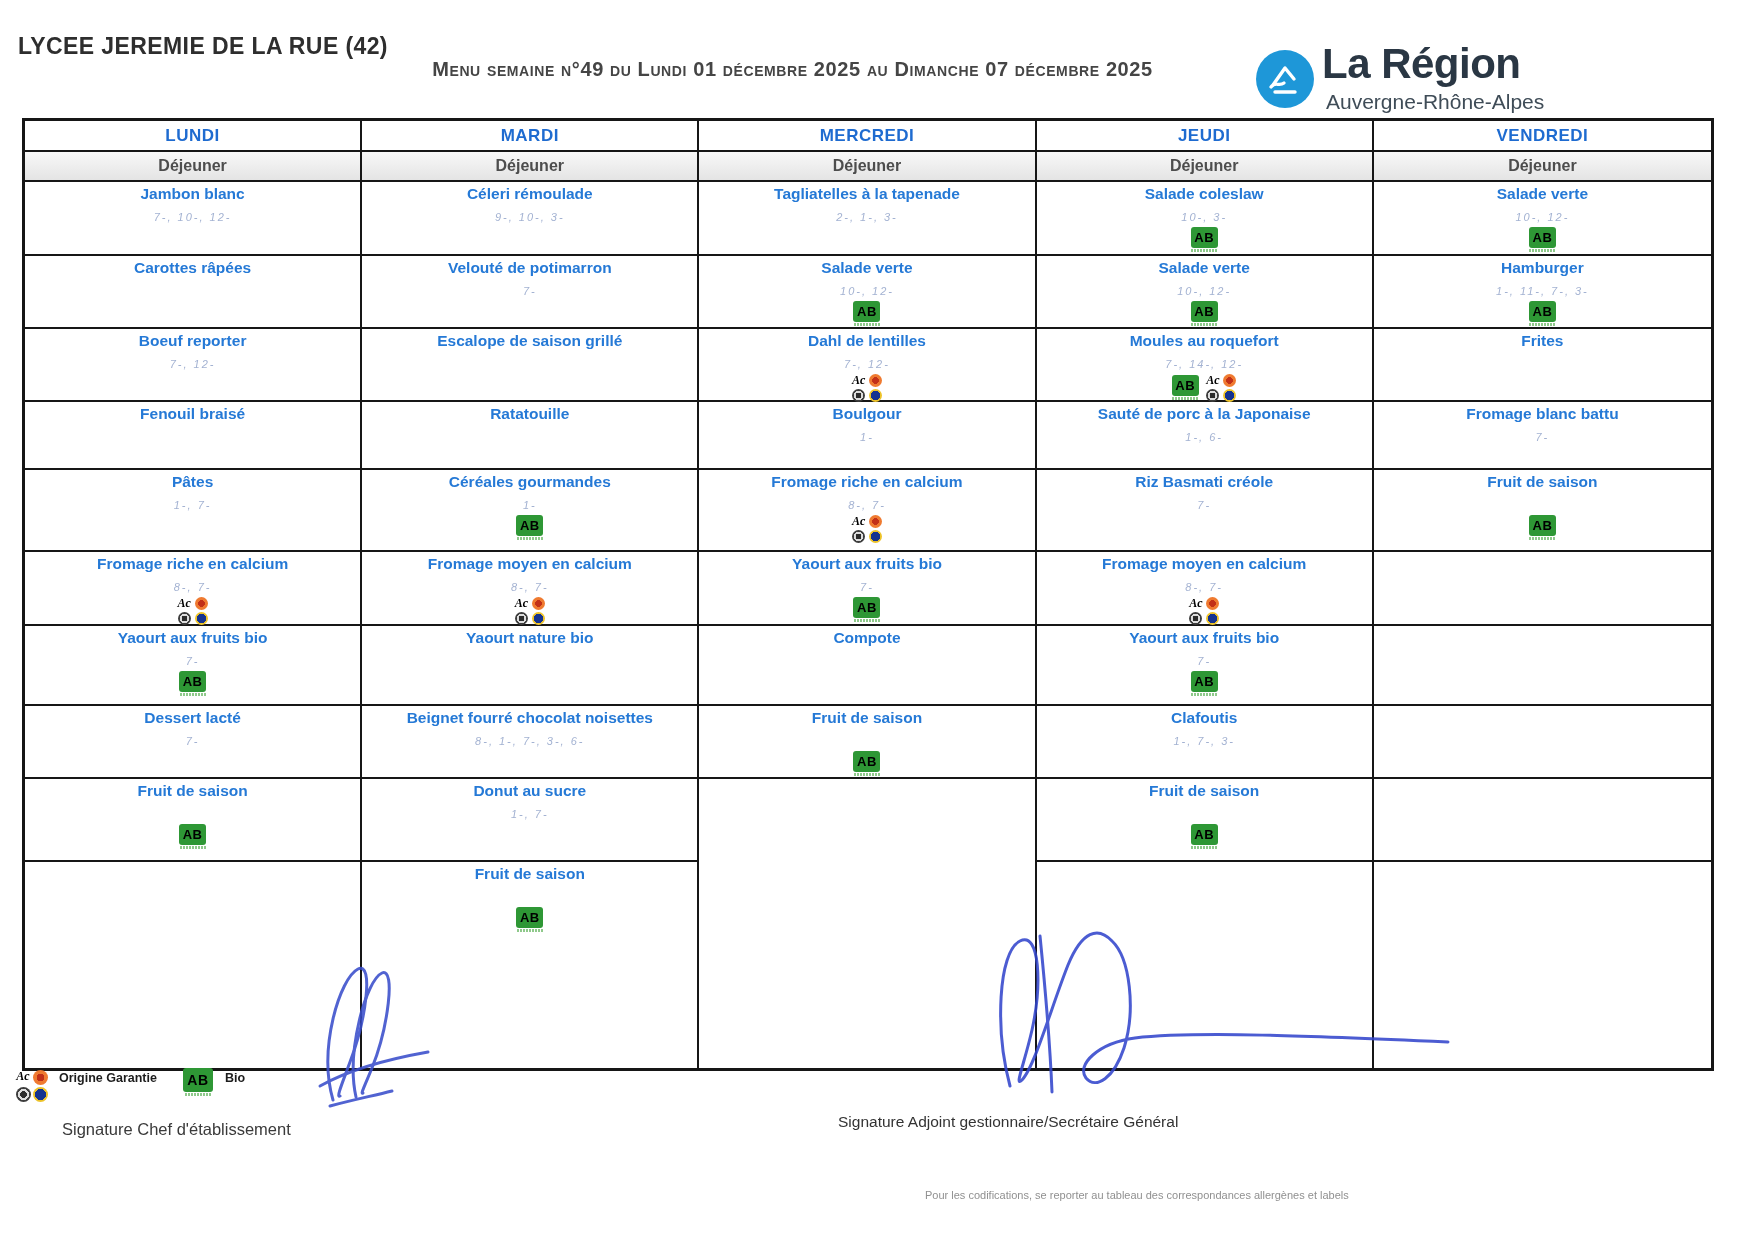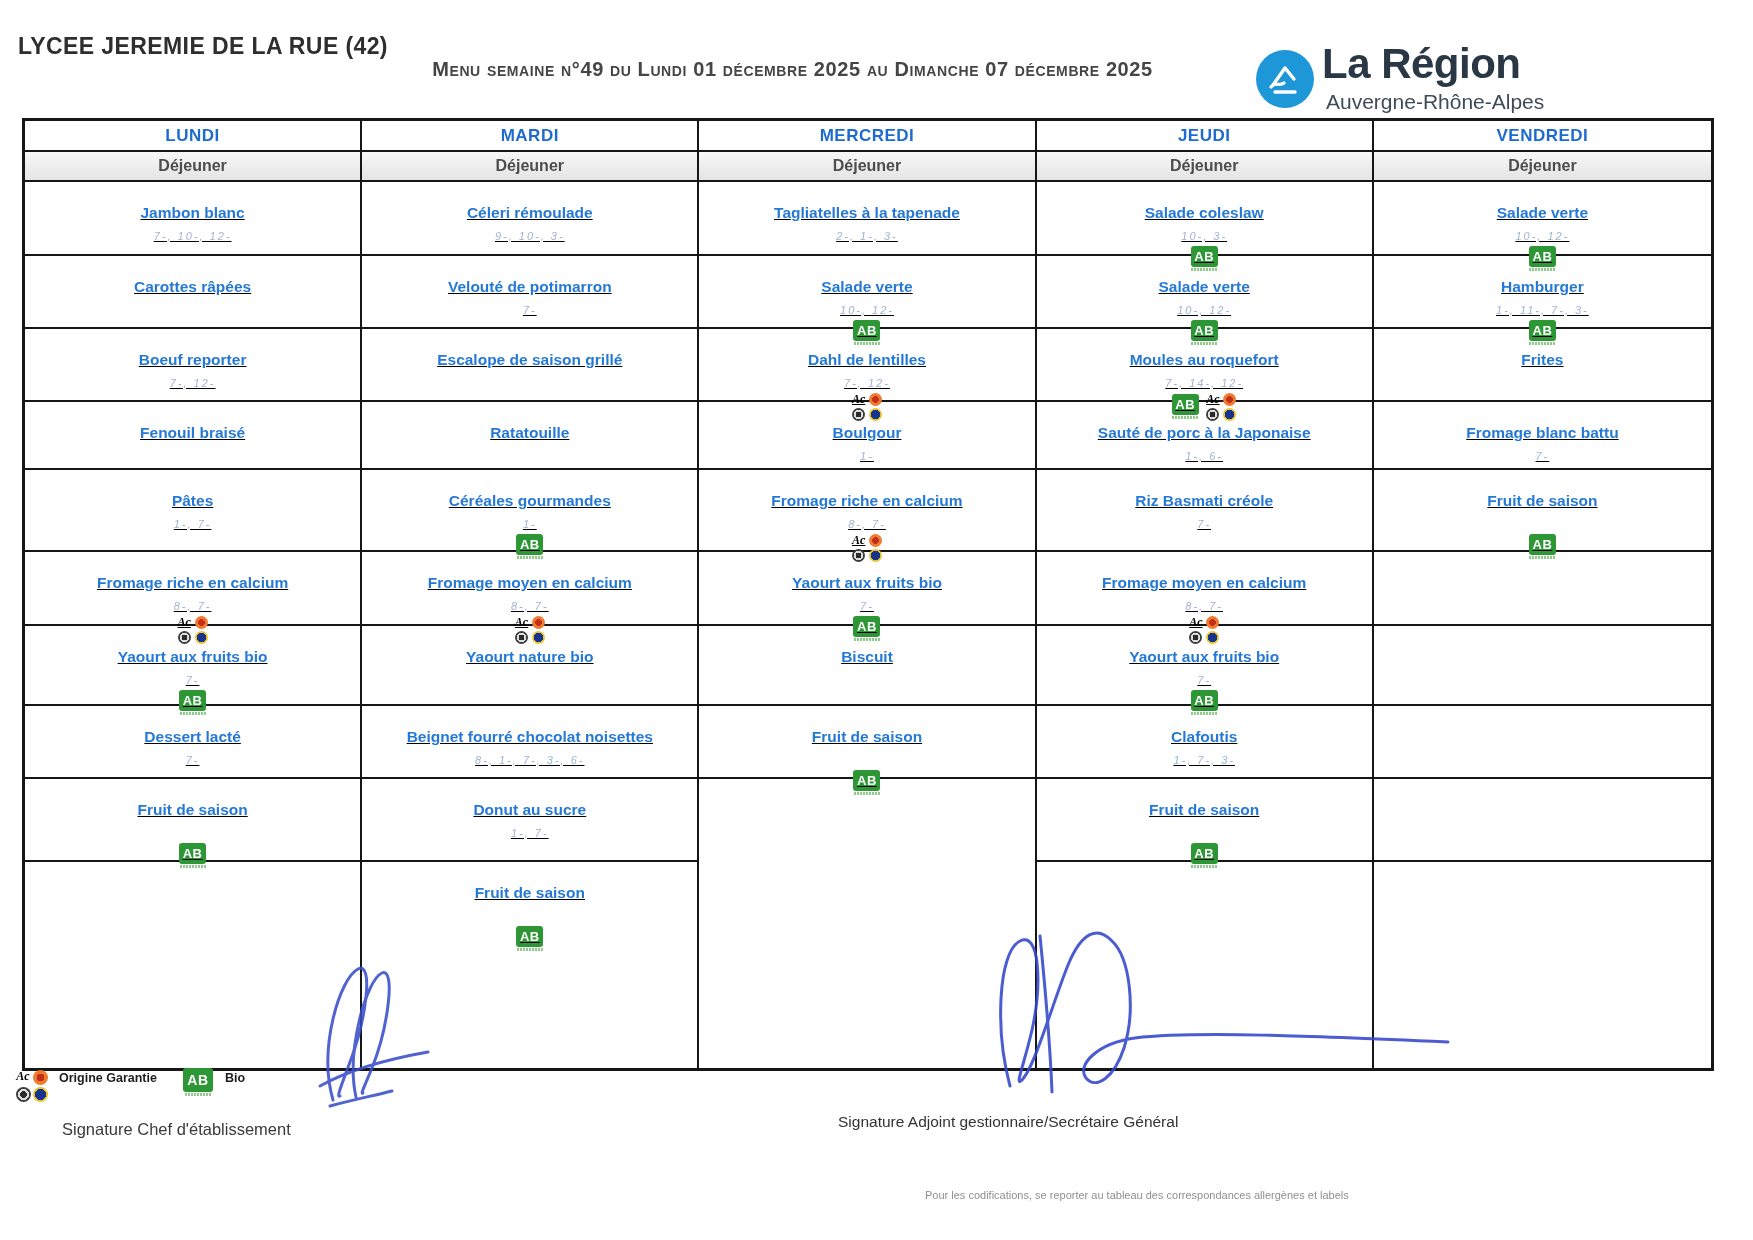--- a/index.html
+++ b/index.html
@@ -30,32 +30,32 @@
   .day-column:last-child { border-right: none; }
 
   .day-header { display:flex; align-items:center; justify-content:center;
                 font-size: 17px; font-weight: bold; color: #1e6bd0; letter-spacing: .5px;
                 border-bottom: 2px solid #161616; }
   .meal-row   { display:flex; align-items:center; justify-content:center;
                 font-size: 16px; font-weight: bold; color: #4d4d4d;
                 background: linear-gradient(#f8f8f8, #e4e4e4);
                 border-bottom: 2px solid #161616; }
   .menu-cell  { border-bottom: 2px solid #161616; display:flex; flex-direction:column;
-                align-items:center; padding-top: 22px; text-decoration: underline; }
+                align-items:center; padding-top: 3px; }
   .day-column > .menu-cell:last-child { border-bottom: none; }
 
   .item-name      { font-size: 15.5px; font-weight: bold; color: #2579d6; text-align:center;
                     line-height: 1.15; padding: 0 6px; }
   .item-allergens { font-size: 11px; font-style: italic; color: #a3b2d2; letter-spacing: 2px;
                     margin-top: 8px; min-height: 13px; }
   .badge-row      { display:flex; align-items:center; gap: 7px; margin-top: 3px; }
 
   
   .ab-badge { display:flex; flex-direction:column; align-items:center; }
-  .ab-box   { width: 27px; height: 21px; background: #2e9735; color: #ffffff; border-radius: 3px;
+  .ab-box   { width: 27px; height: 21px; background: #2e9735; color: #000000; border-radius: 3px;
               display:flex; align-items:center; justify-content:center;
               font-size: 13px; font-weight: bold; letter-spacing: .5px; }
   .ab-strip { width: 26px; height: 3px; margin-top: 1px;
               background: repeating-linear-gradient(90deg, #8fc98b 0 2px, transparent 2px 3px); }
 
   
   .og-cluster { display: grid; grid-template-columns: 14px 14px; gap: 2px 3px; align-items:center;
                 justify-items:center; }
   .og-icon  { width: 13px; height: 13px; }
   .og-aoc   { font-family: "Liberation Serif", serif; font-style: italic; font-weight: bold;
@@ -273,21 +273,21 @@
         <div class="item-name">Yaourt aux fruits bio</div>
         <div class="item-allergens">7-</div>
         <div class="badge-row">
           <div class="ab-badge">
             <div class="ab-box">AB</div>
             <div class="ab-strip"></div>
           </div>
         </div>
       </div>
       <div class="menu-cell">
-        <div class="item-name">Biscuit</div>
+        <div class="item-name">Compote</div>
         <div class="item-allergens"></div>
       </div>
       <div class="menu-cell">
         <div class="item-name">Fruit de saison</div>
         <div class="item-allergens"></div>
         <div class="badge-row">
           <div class="ab-badge">
             <div class="ab-box">AB</div>
             <div class="ab-strip"></div>
           </div>

